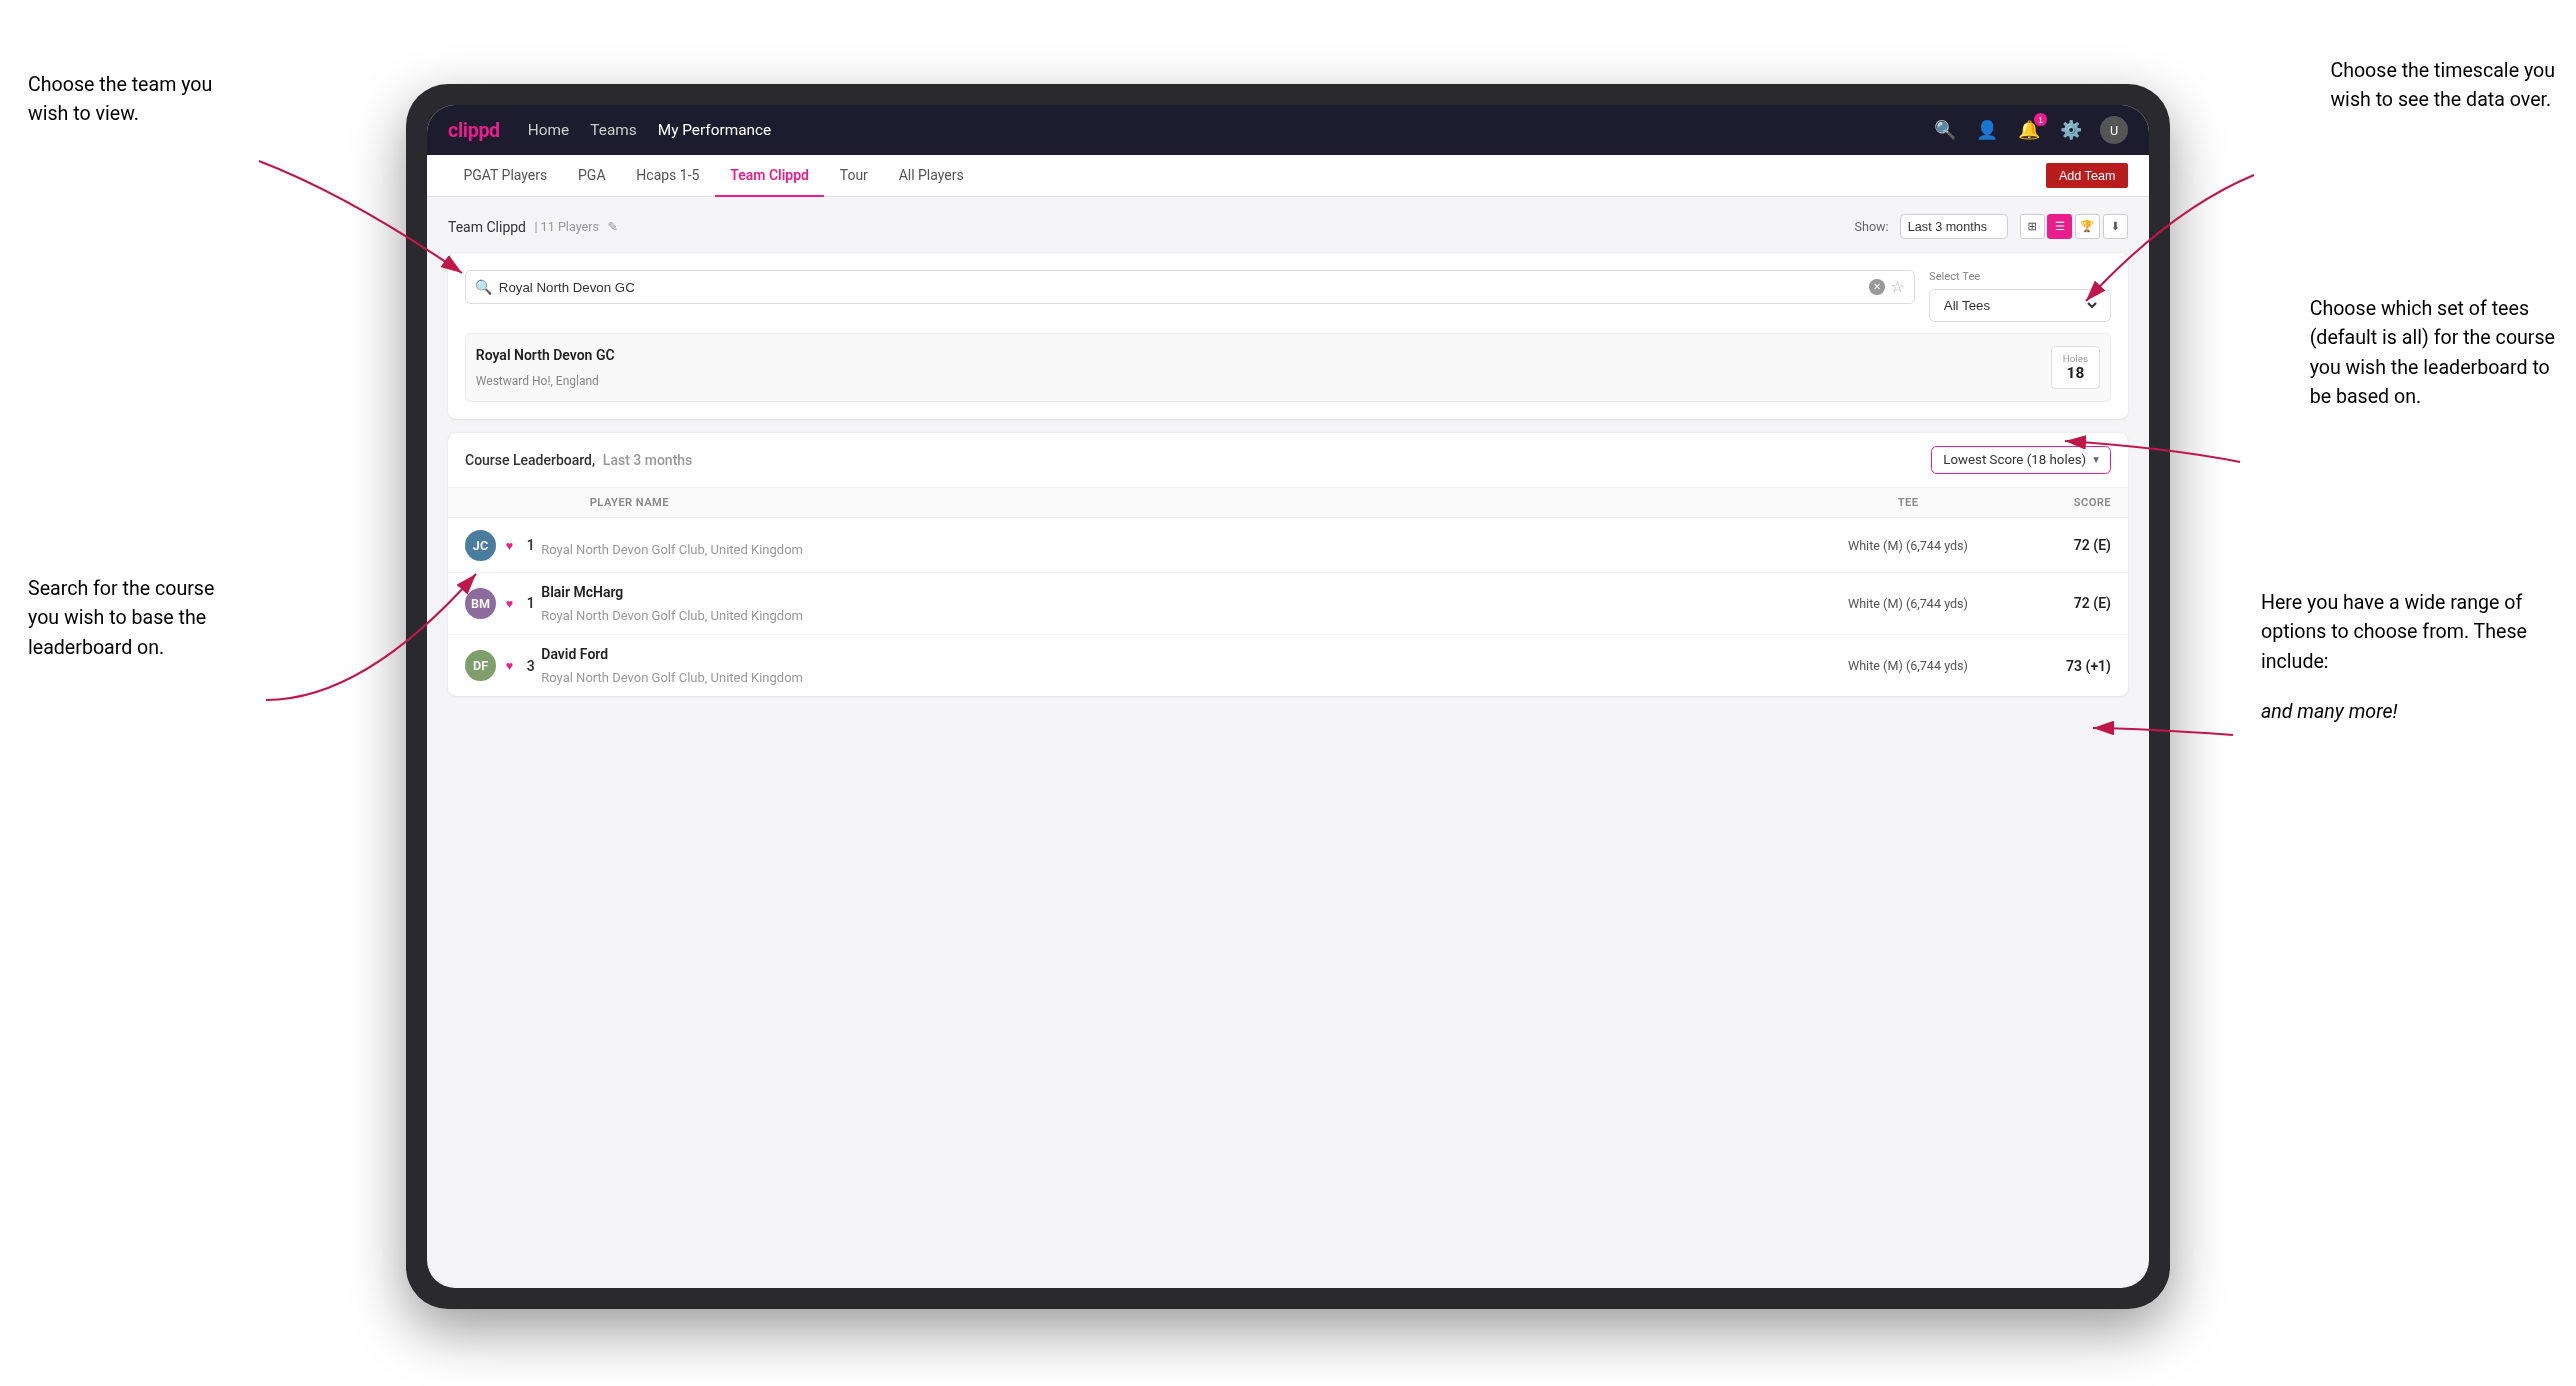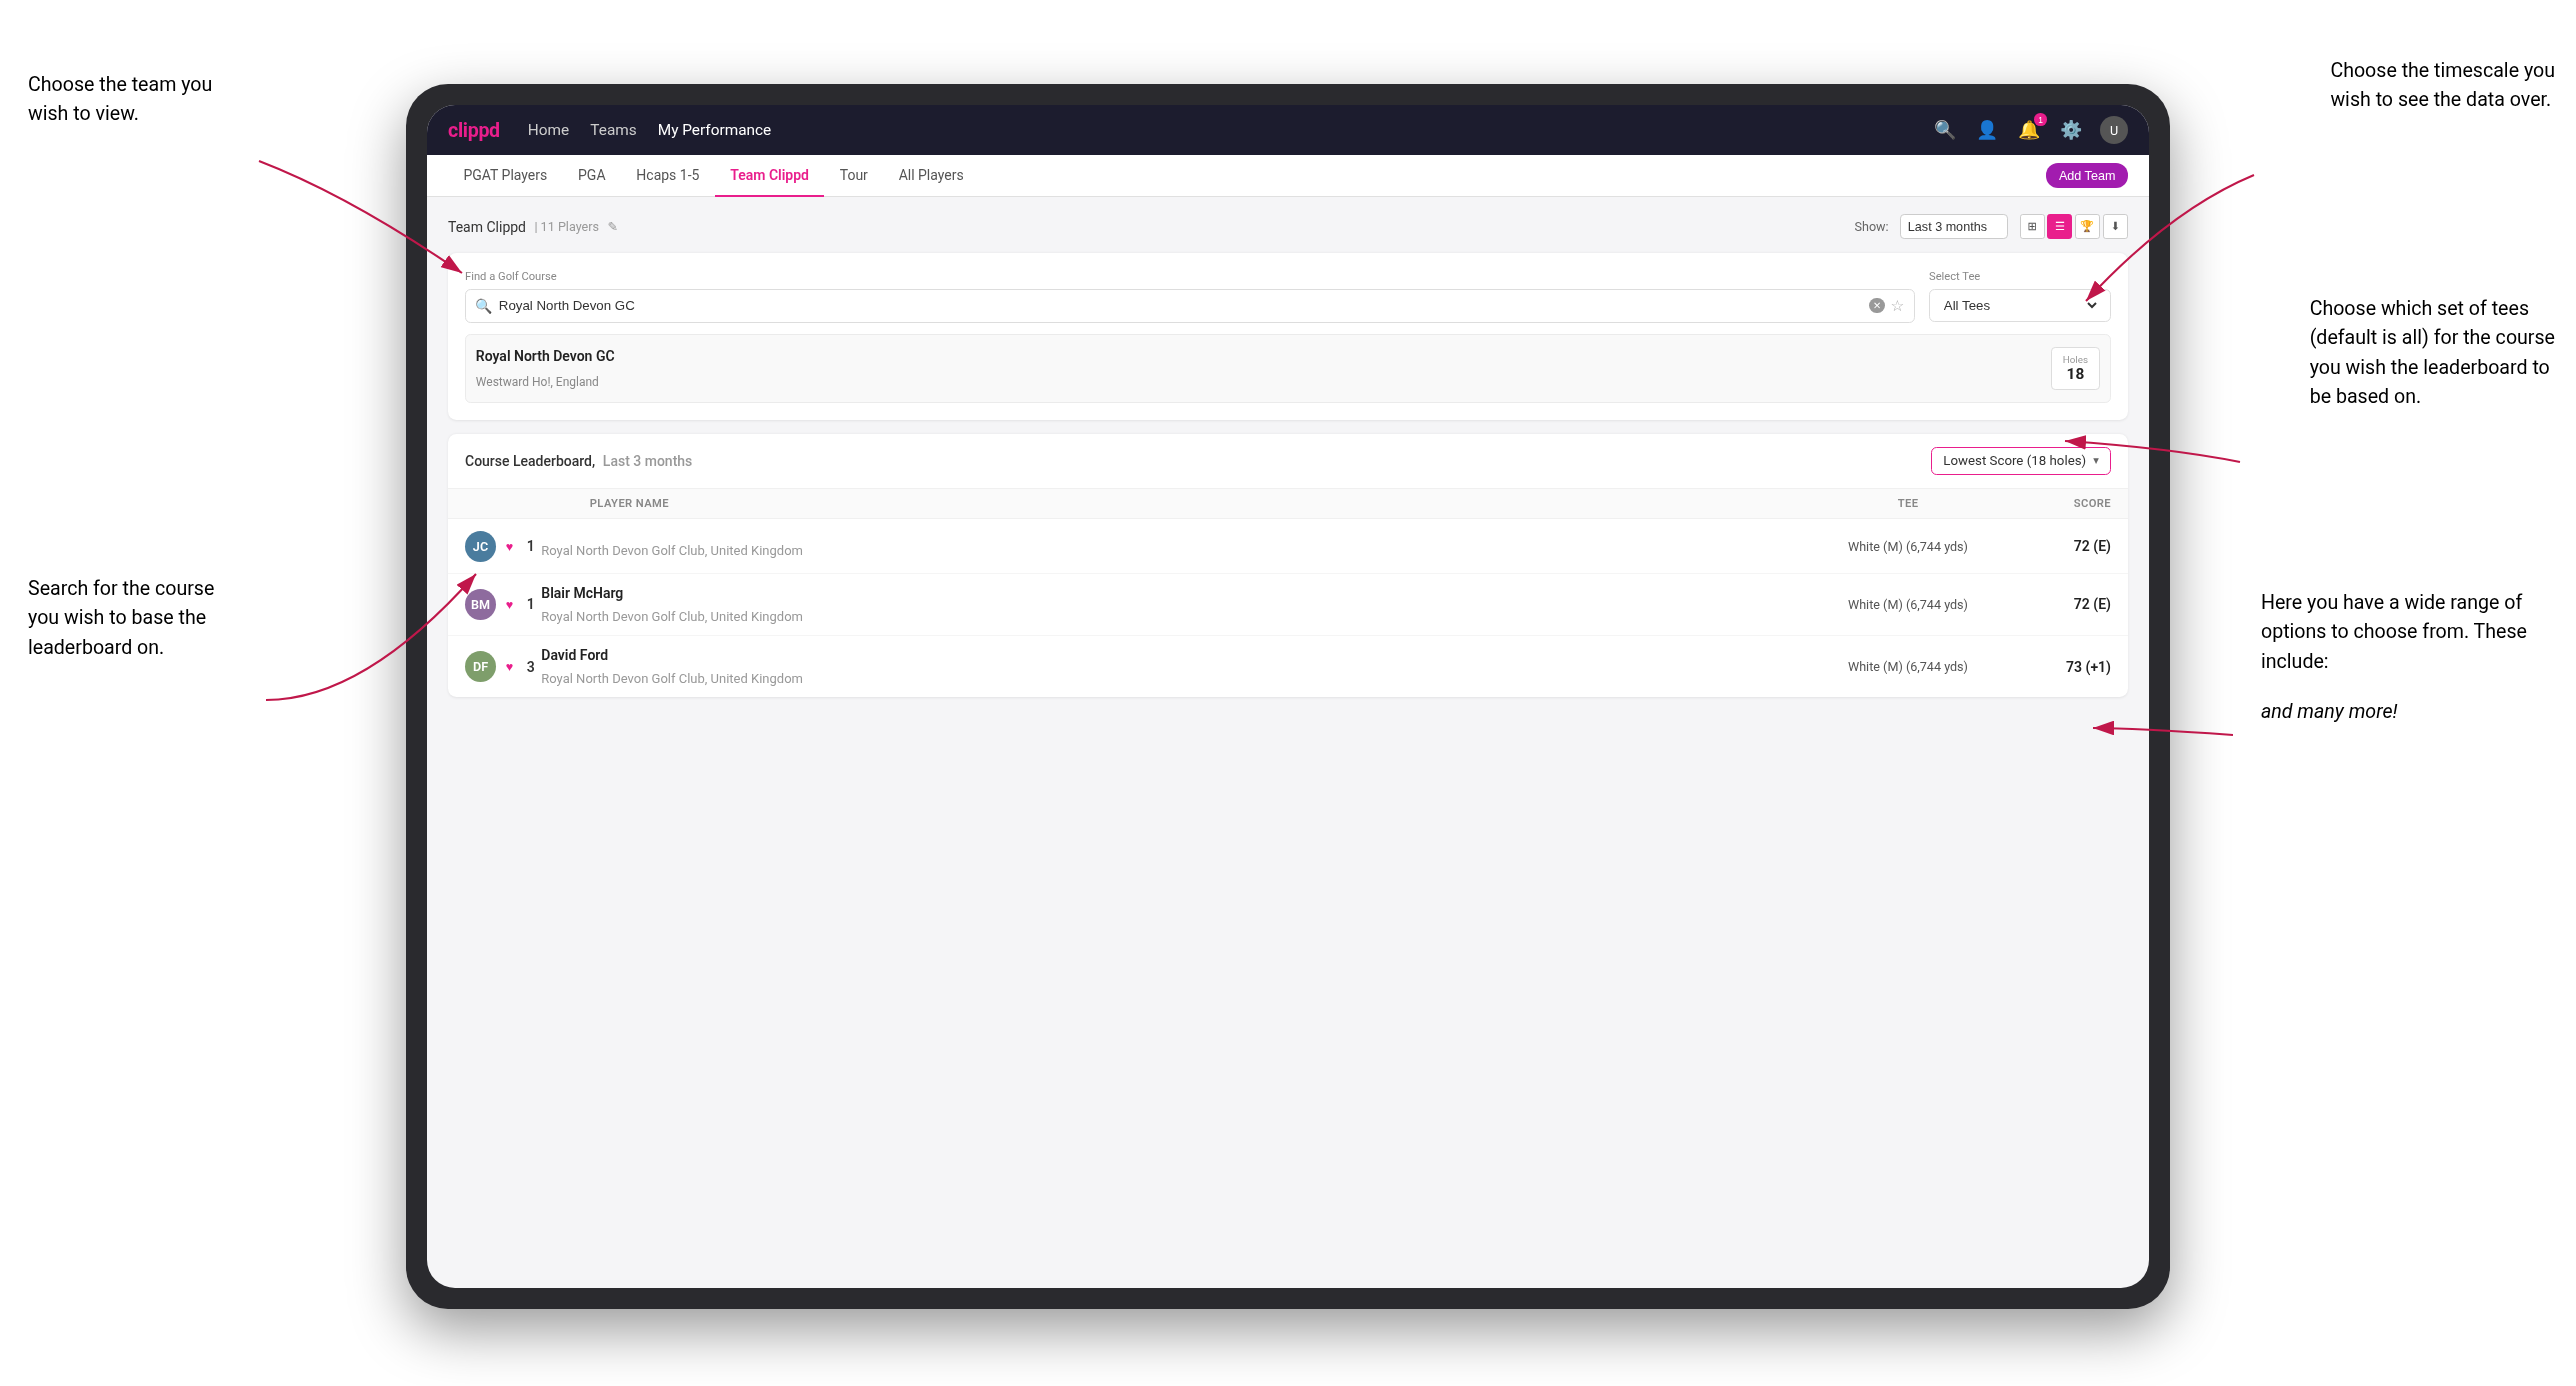--- a/index.html
+++ b/index.html
@@ -154,25 +154,25 @@
       top: 0.7px;
     }
 
     .sub-nav-link.active {
       color: #e91e8c;
       border-bottom: 2.1px solid #e91e8c;
       font-weight: 600;
     }
 
     .add-team-btn {
-      background: #a21caf;
+      background: #b91c1c;
       color: white;
       font-size: 12.6px;
       padding: 5.6px 12.6px;
-      border-radius: 12px;
+      border-radius: 2px;
       cursor: pointer;
       border: none;
     }
 
     
     .main-content {
       padding: 17px 21px;
       background: #f5f5f7;
     }
 
@@ -673,21 +673,20 @@
             <button class="view-btn">🏆</button>
             <button class="view-btn">⬇</button>
           </div>
         </div>
       </div>
 
       <div class="search-section">
         <div class="search-row">
 
           <div class="search-group">
-            <div class="search-label">Find a Golf Course</div>
             <div class="search-input-wrap">
               <span style="color:#aaa; font-size:14px;">🔍</span>
               <input type="text" value="Royal North Devon GC" style="font-size: 13.3px; color: rgb(51, 51, 51); border: none; outline: none; flex: 1 1 0%;" placeholder="Royal North Devon GC">
               <button class="search-clear-btn">✕</button>
               <button class="star-btn">☆</button>
             </div>
           </div>
 
           <div class="select-group">
             <div class="search-label">Select Tee</div>

